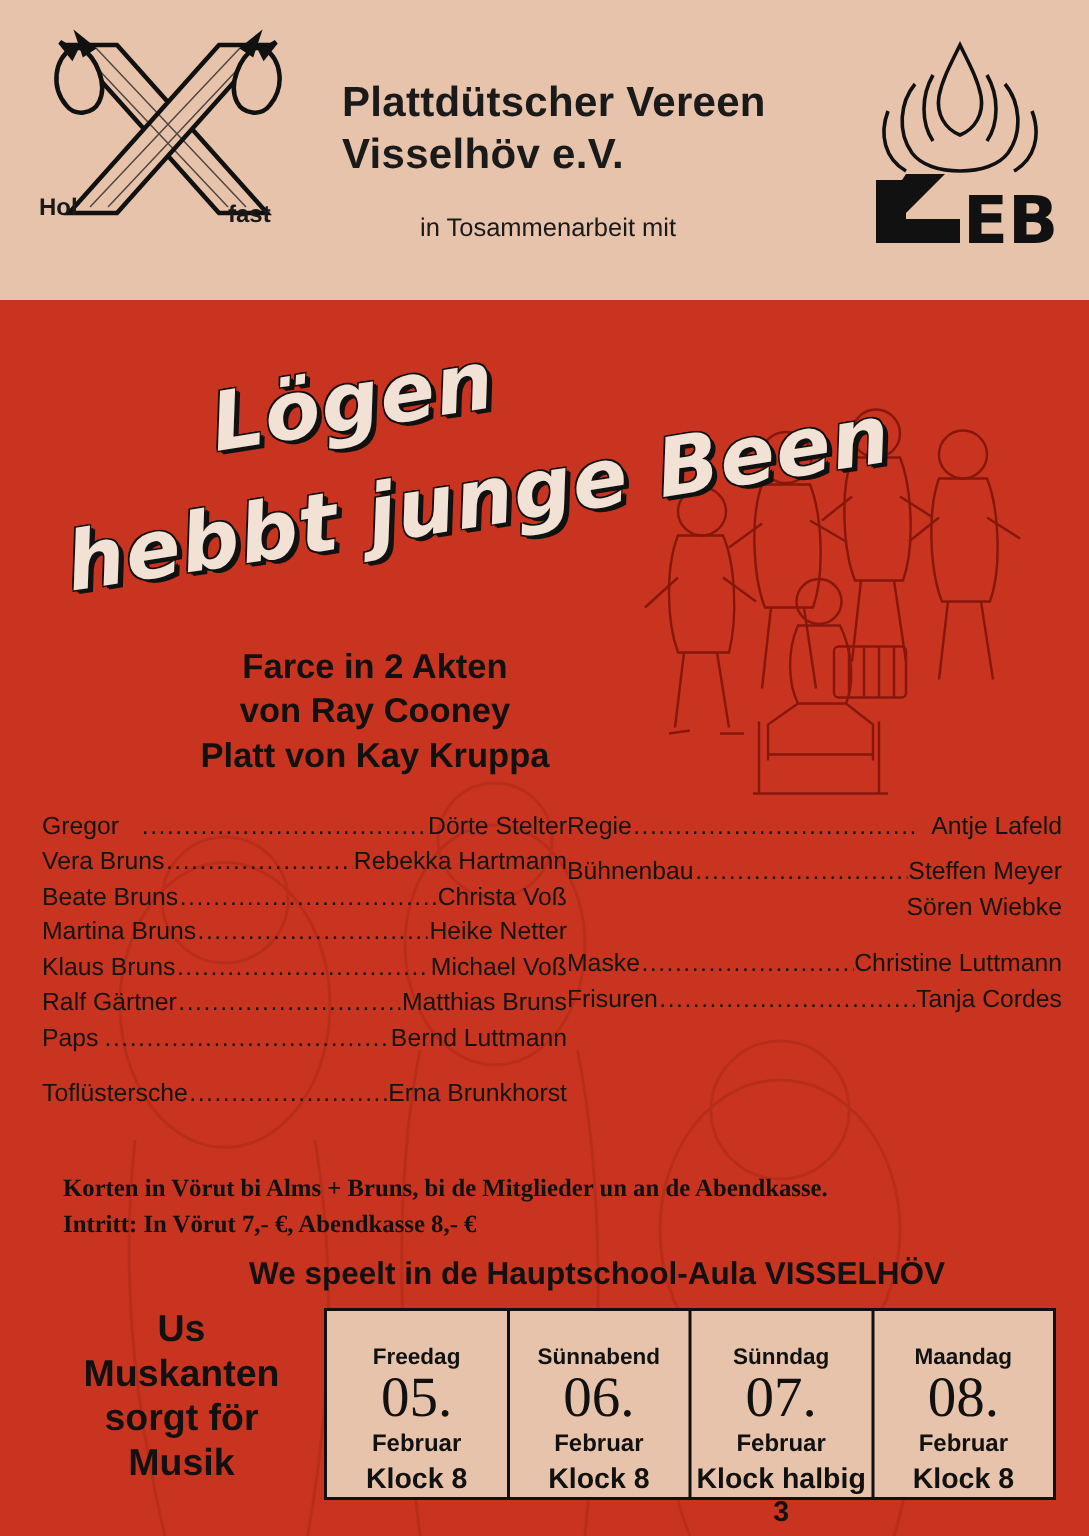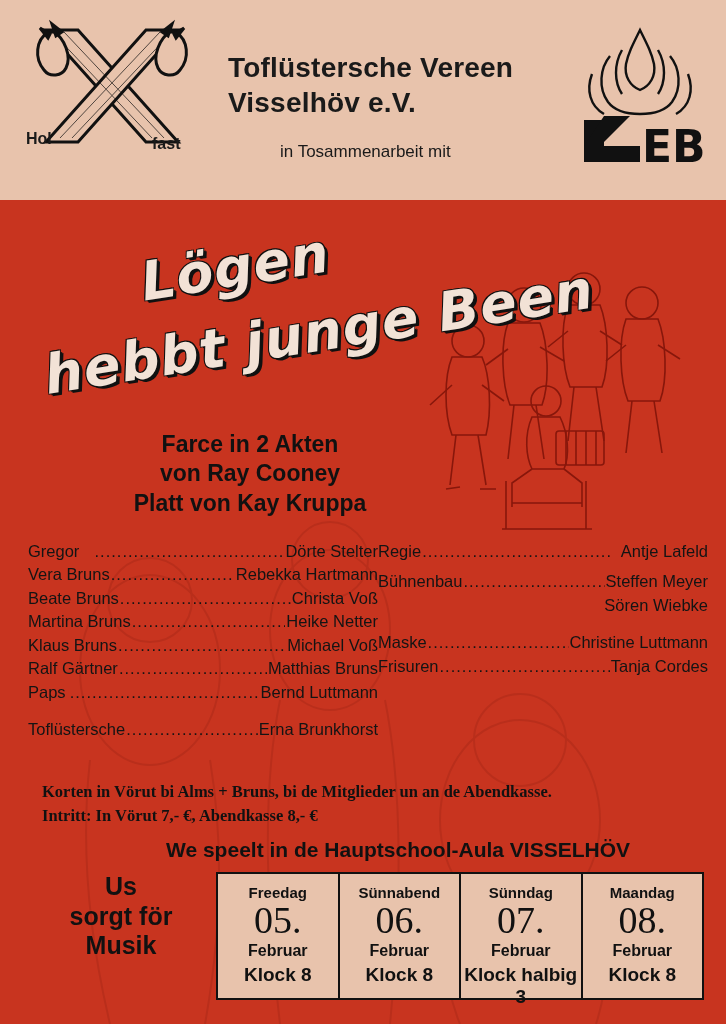--- a/index.html
+++ b/index.html
@@ -215,21 +215,21 @@
     height: 128px;
     background: #e8c3ac;
     border: 2px solid #111;
     display: flex;
     box-sizing: border-box;
   }
   .date-cell {
     flex: 1 1 0;
     border-right: 2px solid #111;
     text-align: center;
-    padding-top: 10px;
+    padding-top: 22px;
     box-sizing: border-box;
     color: #111;
   }
   .date-cell:last-child { border-right: none; }
   .d-day {
     font-size: 15px;
     font-weight: bold;
   }
   .d-num {
     font-size: 38px;
@@ -276,21 +276,21 @@
           <path d="M158,14 C170,22 172,40 162,52 C156,60 144,58 140,50 C134,38 142,20 152,14 Z" fill="#e8c3ac"></path>
           <path d="M158,20 L166,10 L156,16 Z" fill="#111"></path>
           <path d="M150,18 L154,6 L144,14 Z" fill="#111"></path>
         </g>
       </svg>
     </div>
     <span class="hol-label">Hol</span>
     <span class="fast-label">fast</span>
 
     <div class="club-name">
-      <div>Toflüstersche Vereen</div>
+      <div>Plattdütscher Vereen</div>
       <div>Visselhöv e.V.</div>
     </div>
 
     <div class="coop-line">in Tosammenarbeit mit</div>
 
     <div class="leb-logo">
       <svg width="140" height="145" viewBox="0 0 140 145">
         <g fill="none" stroke="#111" stroke-width="2.4">
 
           <path d="M70,10 C62,26 58,34 56,44 C54,56 60,66 70,70 C80,66 86,56 84,44 C82,34 78,26 70,10 Z"></path>
@@ -453,20 +453,21 @@
 
   <div class="tickets">
     <div>Korten in Vörut bi Alms + Bruns, bi de Mitglieder un an de Abendkasse.</div>
     <div>Intritt: In Vörut 7,- €, Abendkasse 8,- €</div>
   </div>
 
   <div class="venue">We speelt in de Hauptschool-Aula VISSELHÖV</div>
 
   <div class="music">
     <div>Us</div>
+    <div>Muskanten</div>
     <div>sorgt för</div>
     <div>Musik</div>
   </div>
 
   <div class="dates">
     <div class="date-cell">
       <div class="d-day">Freedag</div>
       <div class="d-num">05.</div>
       <div class="d-month">Februar</div>
       <div class="d-time">Klock 8</div>

